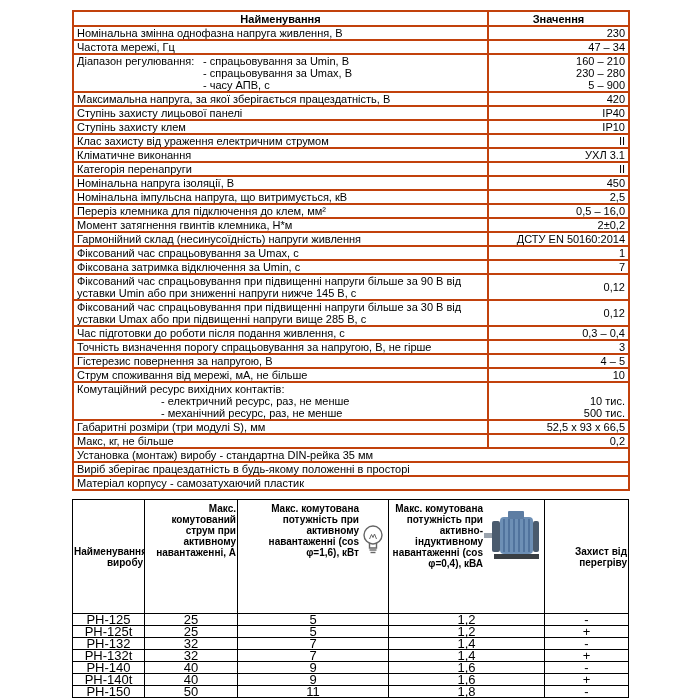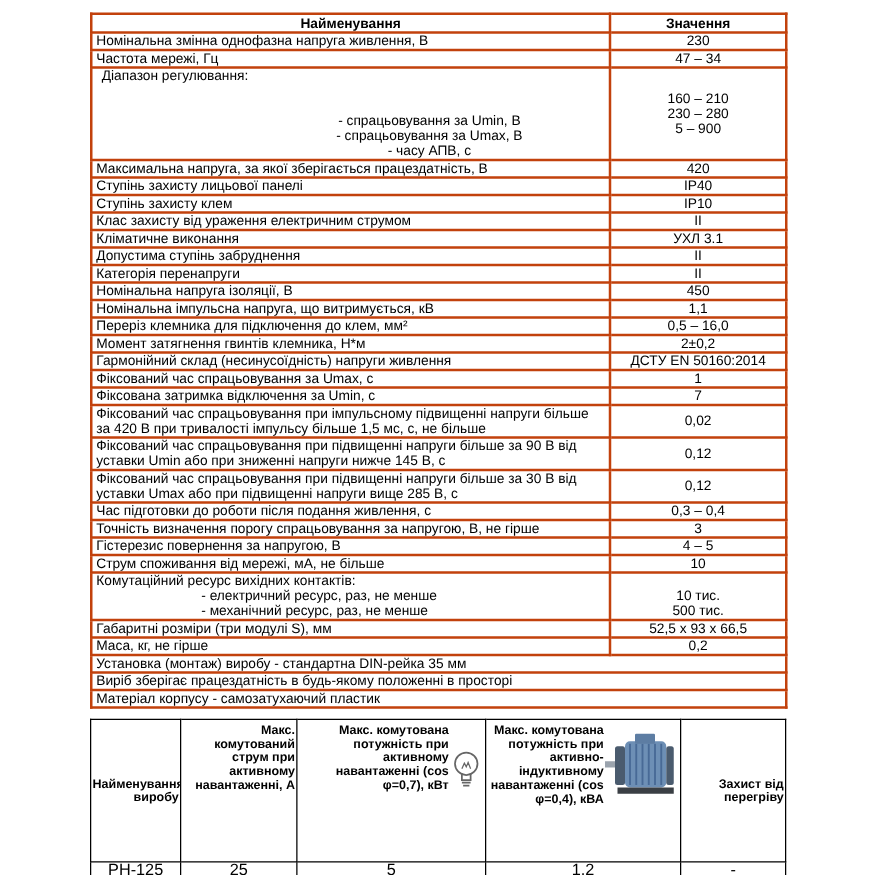--- a/index.html
+++ b/index.html
@@ -14,24 +14,24 @@
   table { border-collapse:collapse; table-layout:fixed; }
 
   
   .spec-table { width:556px; }
   .spec-table th, .spec-table td {
     border:2px solid #c2410c; font-size:11px; line-height:12px; padding:0 3px;
     vertical-align:middle; overflow:hidden;
   }
   .spec-table th { font-weight:bold; text-align:center; height:15px; }
   .name-cell { text-align:left; }
-  .value-cell { text-align:center; padding:0 2px; }
-  .group-inline { display:flex;text-align:center; }
+  .value-cell { text-align:right; padding:0 2px; }
+  .group-inline { display:flex; }
   .group-label { flex:0 0 126px; }
-  .group-items { flex:1;margin-top:36px; }
+  .group-items { flex:1; }
   .group-item-block { padding-left:84px; }
 
   
   .models-table { width:556px; margin-top:8px; }
   .models-table th, .models-table td { border:1px solid #000; overflow:hidden; }
   .models-table th {
     font-size:10px; line-height:11px; font-weight:bold;
     vertical-align:top; text-align:right; padding:3px 1px; height:114px;
   }
   .models-table th.v-mid { vertical-align:middle; }
@@ -101,58 +101,50 @@
         </tr>
         <tr>
           <td class="name-cell">Клас захисту від ураження електричним струмом</td>
           <td class="value-cell">II</td>
         </tr>
         <tr>
           <td class="name-cell">Кліматичне виконання</td>
           <td class="value-cell">УХЛ 3.1</td>
         </tr>
         <tr>
-          <td class="name-cell">Допустима ступінь забруднення</td>
-          <td class="value-cell">II</td>
-        </tr>
-        <tr>
           <td class="name-cell">Категорія перенапруги</td>
           <td class="value-cell">II</td>
         </tr>
         <tr>
           <td class="name-cell">Номінальна напруга ізоляції, В</td>
           <td class="value-cell">450</td>
         </tr>
         <tr>
           <td class="name-cell">Номінальна імпульсна напруга, що витримується, кВ</td>
-          <td class="value-cell">1,1</td>
+          <td class="value-cell">2,5</td>
         </tr>
         <tr>
           <td class="name-cell">Переріз клемника для підключення до клем, мм²</td>
           <td class="value-cell">0,5 – 16,0</td>
         </tr>
         <tr>
           <td class="name-cell">Момент затягнення гвинтів клемника, Н*м</td>
           <td class="value-cell">2±0,2</td>
         </tr>
         <tr>
           <td class="name-cell">Гармонійний склад (несинусоїдність) напруги живлення</td>
           <td class="value-cell">ДСТУ EN 50160:2014</td>
         </tr>
         <tr>
           <td class="name-cell">Фіксований час спрацьовування за Umax, с</td>
           <td class="value-cell">1</td>
         </tr>
         <tr>
           <td class="name-cell">Фіксована затримка відключення за Umin, с</td>
           <td class="value-cell">7</td>
-        </tr>
-        <tr>
-          <td class="name-cell">Фіксований час спрацьовування при імпульсному підвищенні напруги більше за 420 В при тривалості імпульсу більше 1,5 мс, с, не більше</td>
-          <td class="value-cell">0,02</td>
         </tr>
         <tr>
           <td class="name-cell">Фіксований час спрацьовування при підвищенні напруги більше за 90 В від уставки Umin або при зниженні напруги нижче 145 В, с</td>
           <td class="value-cell">0,12</td>
         </tr>
         <tr>
           <td class="name-cell">Фіксований час спрацьовування при підвищенні напруги більше за 30 В від уставки Umax або при підвищенні напруги вище 285 В, с</td>
           <td class="value-cell">0,12</td>
         </tr>
         <tr>
@@ -181,21 +173,21 @@
             <div class="group-value">&nbsp;</div>
             <div class="group-value">10 тис.</div>
             <div class="group-value">500 тис.</div>
           </td>
         </tr>
         <tr>
           <td class="name-cell">Габаритні розміри (три модулі S), мм</td>
           <td class="value-cell">52,5 x 93 x 66,5</td>
         </tr>
         <tr>
-          <td class="name-cell">Маса, кг, не гірше</td>
+          <td class="name-cell">Макс, кг, не більше</td>
           <td class="value-cell">0,2</td>
         </tr>
         <tr>
           <td class="name-cell" colspan="2">Установка (монтаж) виробу - стандартна DIN-рейка 35 мм</td>
         </tr>
         <tr>
           <td class="name-cell" colspan="2">Виріб зберігає  працездатність в будь-якому положенні в просторі</td>
         </tr>
         <tr>
           <td class="name-cell" colspan="2">Матеріал корпусу - самозатухаючий пластик</td>
@@ -214,21 +206,21 @@
     <thead>
       <tr>
         <th class="v-mid">
           <div>Найменування виробу</div>
         </th>
         <th>
           <div>Макс. комутований струм при активному навантаженні, А</div>
         </th>
         <th>
           <div class="hflex">
-            <div class="htext">Макс. комутована потужність при активному навантаженні (cos φ=0,7), кВт</div>
+            <div class="htext">Макс. комутована потужність при активному навантаженні (cos φ=1,6), кВт</div>
             <div class="hicon hicon-bulb">
               <svg width="28" height="34" viewBox="0 0 28 34">
                 <circle cx="14" cy="12" r="9" fill="none" stroke="#666" stroke-width="1.4"></circle>
                 <path d="M10.5 19.5 L10.5 25 L17.5 25 L17.5 19.5" fill="none" stroke="#666" stroke-width="1.4"></path>
                 <line x1="10.5" y1="27" x2="17.5" y2="27" stroke="#666" stroke-width="1.4"></line>
                 <line x1="11.5" y1="29.5" x2="16.5" y2="29.5" stroke="#666" stroke-width="1.4"></line>
                 <path d="M10.5 16 L12.5 11.5 L14 14.5 L15.5 11 L17.5 16" fill="none" stroke="#666" stroke-width="1"></path>
               </svg>
             </div>
           </div>

